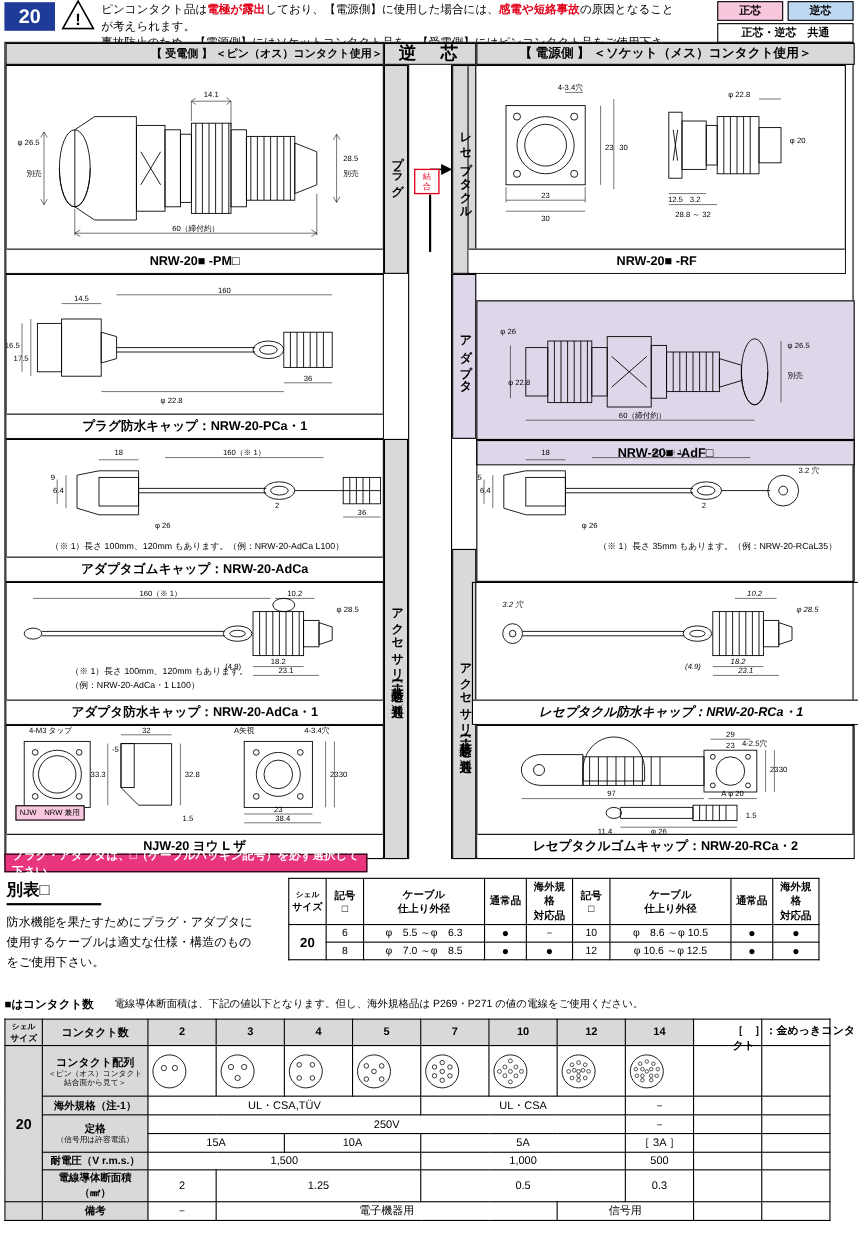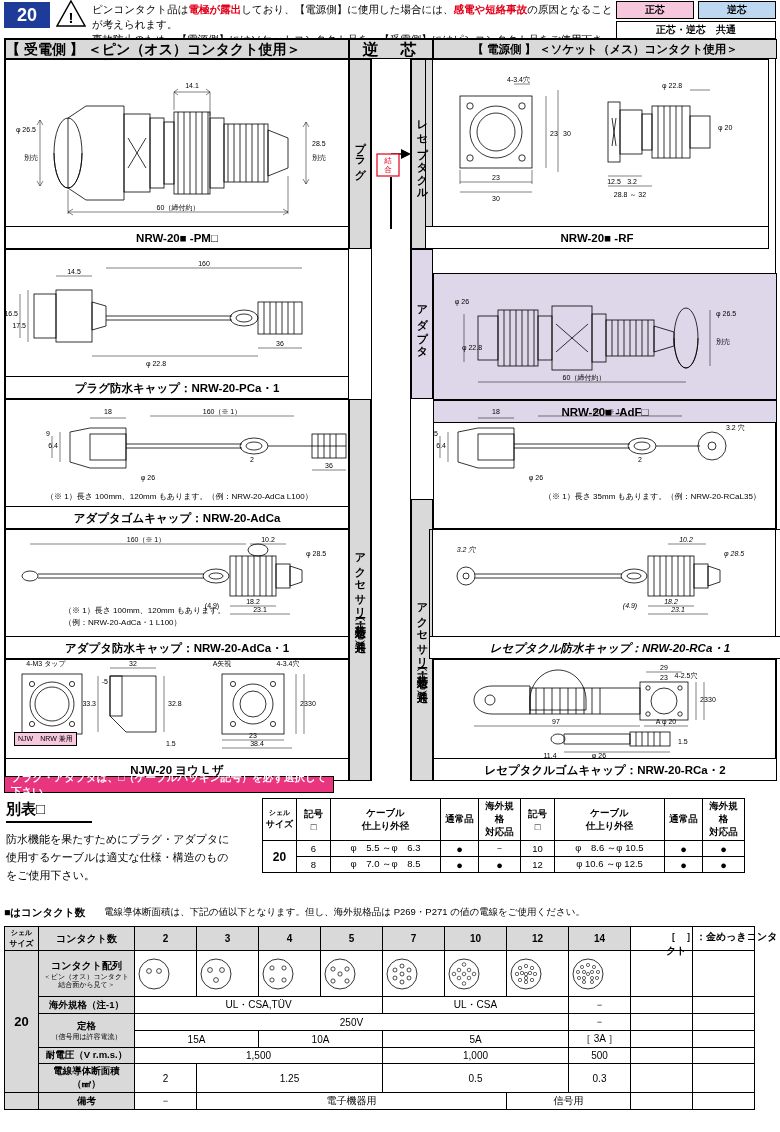--- a/index.html
+++ b/index.html
@@ -25,21 +25,21 @@
   }
   .warn-tri-outline {
     position: absolute; left: 56px; top: 0px;
     width: 30px; height: 27px;
   }
   .warn-text {
     position: absolute; left: 92px; top: 2px;
     width: 530px; font-size: 10.5px; line-height: 1.45;
   }
   .warn-text .red { color: #e2001a; font-weight: bold; }
-  .badges { position: absolute; right: 4px; top: 1px; width: 160px; }
+  .badges { position: absolute; right: 4px; top: 1px; width: 124px; }
   .badge-row { display: flex; gap: 4px; margin-bottom: 2px; }
   .badge {
     flex: 1; text-align: center; font-size: 10px; font-weight: bold;
     border: 1px solid #000; padding: 1px 0; background: #fff;
   }
   .badge.pink { background: #f7c7dd; }
   .badge.blue { background: #bfd8f2; }
   .badge.wide { width: 100%; }
 
   
@@ -153,21 +153,21 @@
       </div>
       <div class="badge-row">
         <div class="badge wide">正芯・逆芯　共通</div>
       </div>
     </div>
   </div>
 
   <div class="diagram">
 
     <div class="cell gray" style="left:0;top:0;width:344px;height:20px;">
-      <div style="text-align:left;line-height:19px;font-weight:bold;font-size:14px;">【 受電側 】 ＜ピン（オス）コンタクト使用＞</div>
+      <div style="text-align:right;line-height:19px;font-weight:bold;font-size:10px;">【 受電側 】 ＜ピン（オス）コンタクト使用＞</div>
     </div>
     <div class="cell gray" style="left:344px;top:0;width:84px;height:20px;">
       <div style="text-align:center;line-height:19px;font-weight:bold;font-size:16px;letter-spacing:3px;">逆　芯</div>
     </div>
     <div class="cell gray" style="left:428px;top:0;width:344px;height:20px;">
       <div style="text-align:center;line-height:19px;font-weight:bold;font-size:11.5px;">【 電源側 】 ＜ソケット（メス）コンタクト使用＞</div>
     </div>
 
     <div class="vstrip" style="left:344px;top:20px;width:22px;height:190px;">プラグ</div>
     <div class="vstrip" style="left:406px;top:20px;width:22px;height:190px;">レセプタクル</div>

